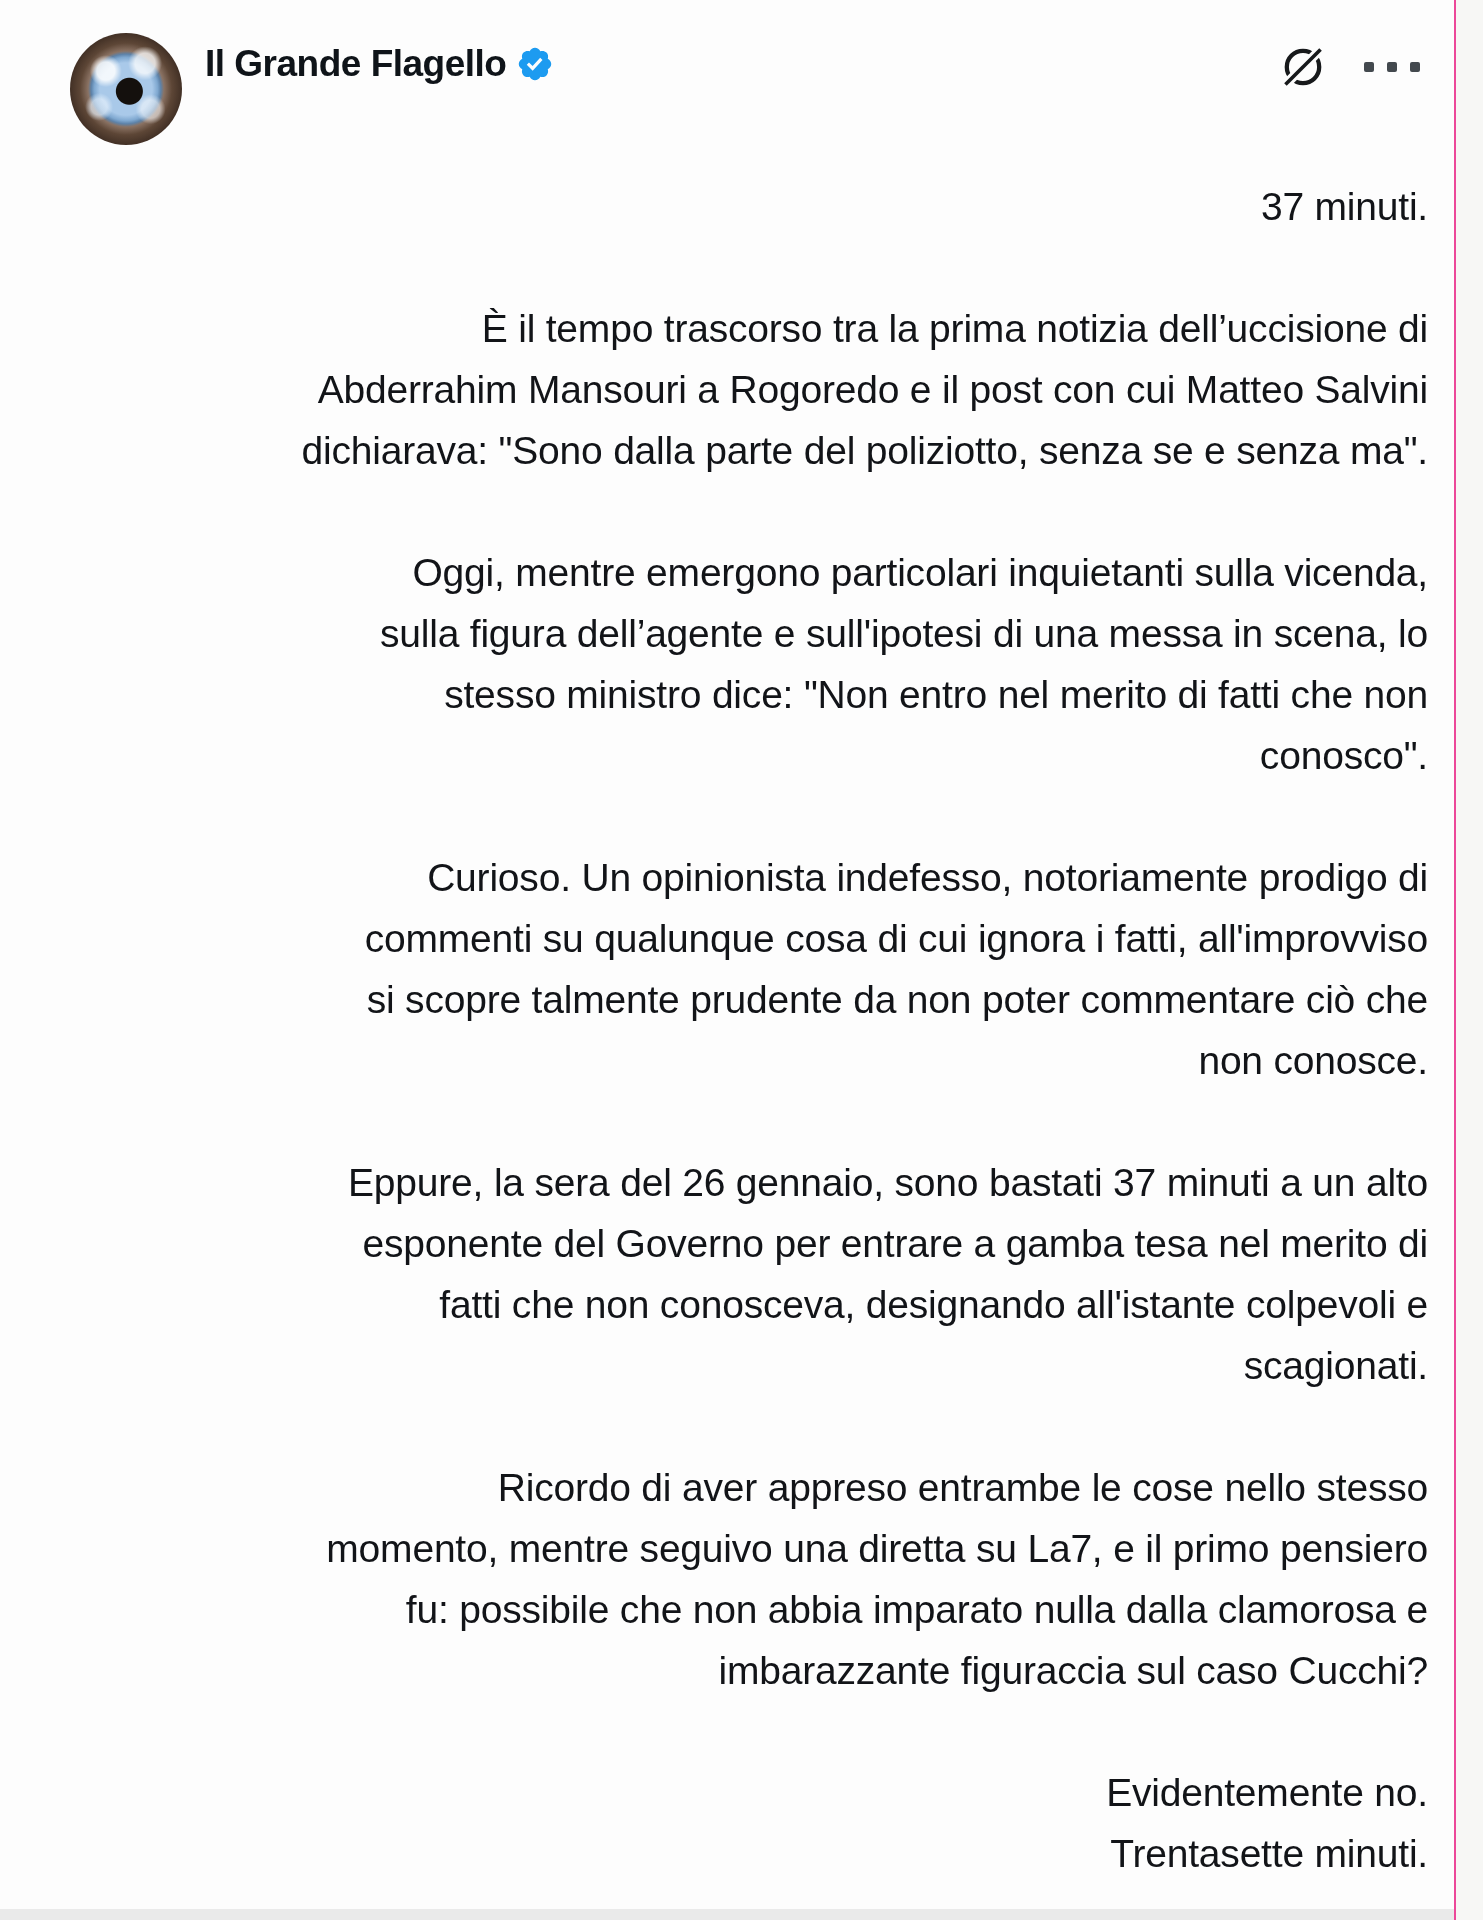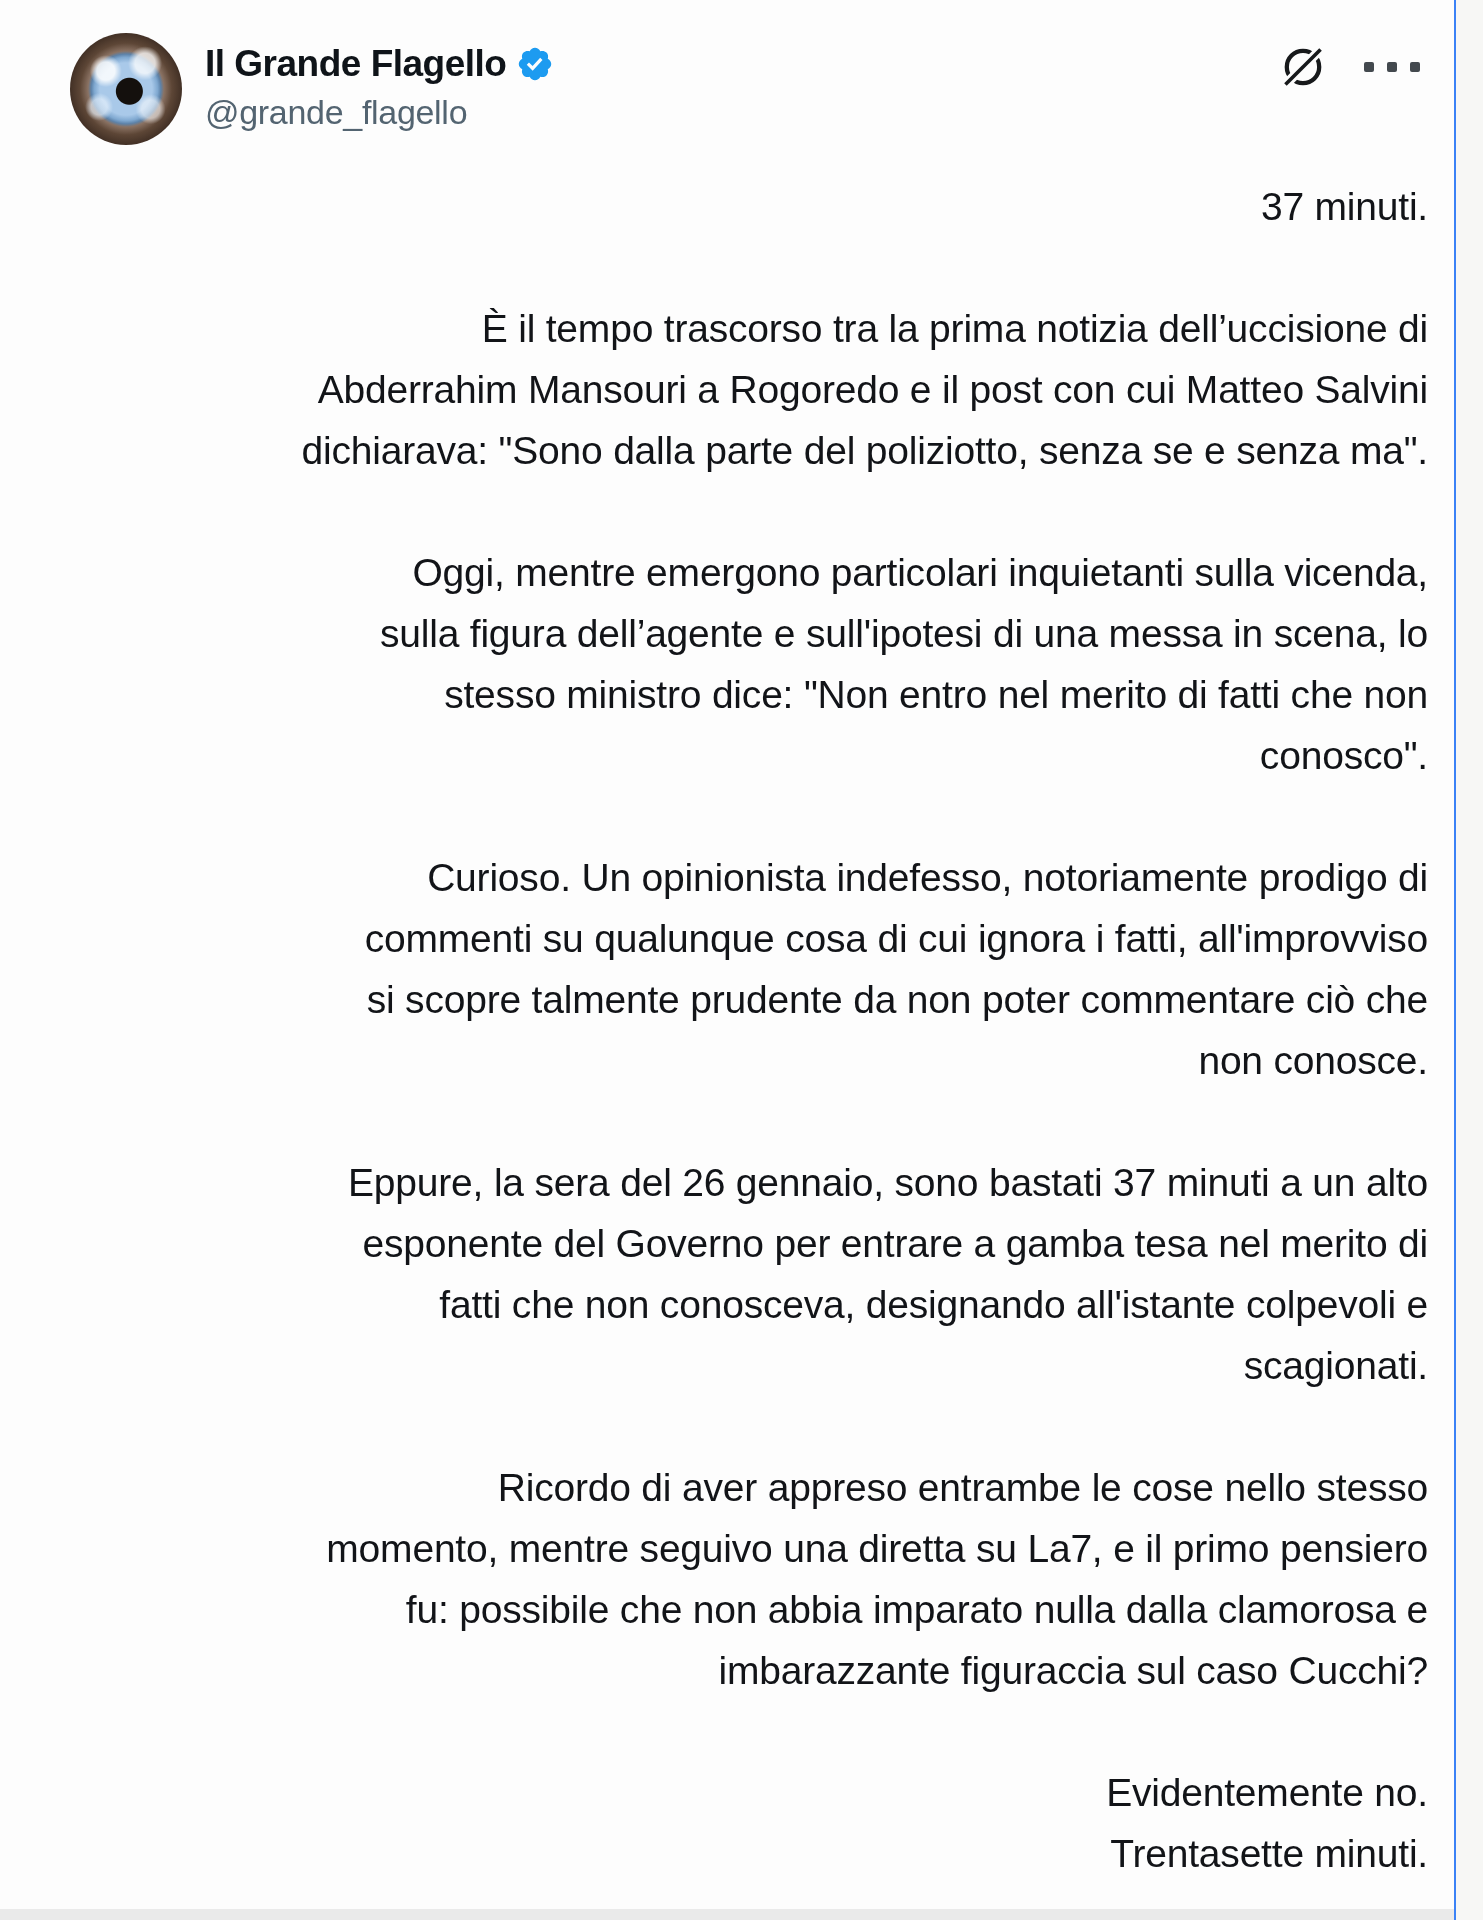--- a/index.html
+++ b/index.html
@@ -8,21 +8,21 @@
     width:1483px;height:1920px;
     background:#f7f7f5;
     overflow:hidden;
     font-family:"Liberation Sans","DejaVu Sans",sans-serif;
     color:#0f1419;
   }
   .card{
     position:absolute;left:0;top:0;
     width:1454px;height:1920px;
     background:#fdfdfd;
-    border-right:2px solid #3b82f6;
+    border-right:2px solid #ec4899;
   }
   
   .header{position:absolute;left:70px;top:33px;display:flex;}
   .avatar{
     width:112px;height:112px;border-radius:50%;
     background:
       radial-gradient(circle at 53% 52%, #14100d 0 13px, rgba(0,0,0,0) 14px),
       radial-gradient(circle at 32% 34%, rgba(255,255,255,.85) 0 9px, rgba(255,255,255,0) 16px),
       radial-gradient(circle at 67% 27%, rgba(255,255,255,.75) 0 10px, rgba(255,255,255,0) 17px),
       radial-gradient(circle at 72% 68%, rgba(255,255,255,.55) 0 9px, rgba(255,255,255,0) 15px),
@@ -77,21 +77,20 @@
       <div class="avatar" title=""></div>
       <div class="id-block">
         <div class="name-row">
           <span class="display-name">Il Grande Flagello</span>
           <span class="badge">
             <svg viewBox="0 0 24 24" aria-hidden="true">
               <path fill="#1d9bf0" d="M22.25 12c0-1.43-.88-2.67-2.19-3.34.46-1.39.2-2.9-.81-3.91s-2.52-1.27-3.91-.81c-.66-1.31-1.91-2.19-3.34-2.19s-2.67.88-3.33 2.19c-1.4-.46-2.91-.2-3.92.81s-1.26 2.52-.8 3.91c-1.31.67-2.2 1.91-2.2 3.34s.89 2.67 2.2 3.34c-.46 1.39-.21 2.9.8 3.91s2.52 1.26 3.91.81c.67 1.31 1.91 2.19 3.34 2.19s2.68-.88 3.34-2.19c1.39.45 2.9.2 3.91-.81s1.27-2.52.81-3.91c1.31-.67 2.19-1.91 2.19-3.34zm-11.71 4.2L6.8 12.46l1.41-1.42 2.26 2.26 4.8-5.23 1.47 1.36-6.2 6.77z"></path>
             </svg>
           </span>
         </div>
-        <div class="handle">@grande_flagello</div>
       </div>
     </div>
 
     <div class="header-actions">
       <button class="icon-btn">
         <svg class="grok-svg" viewBox="0 0 24 24" aria-hidden="true">
           <circle cx="12" cy="12" r="7.2" fill="none" stroke="#17191b" stroke-width="1.9"></circle>
           <line x1="4.2" y1="19.8" x2="19.8" y2="4.2" stroke="#fdfdfd" stroke-width="4.2"></line>
           <line x1="4.2" y1="19.8" x2="19.8" y2="4.2" stroke="#17191b" stroke-width="1.6"></line>
         </svg>

